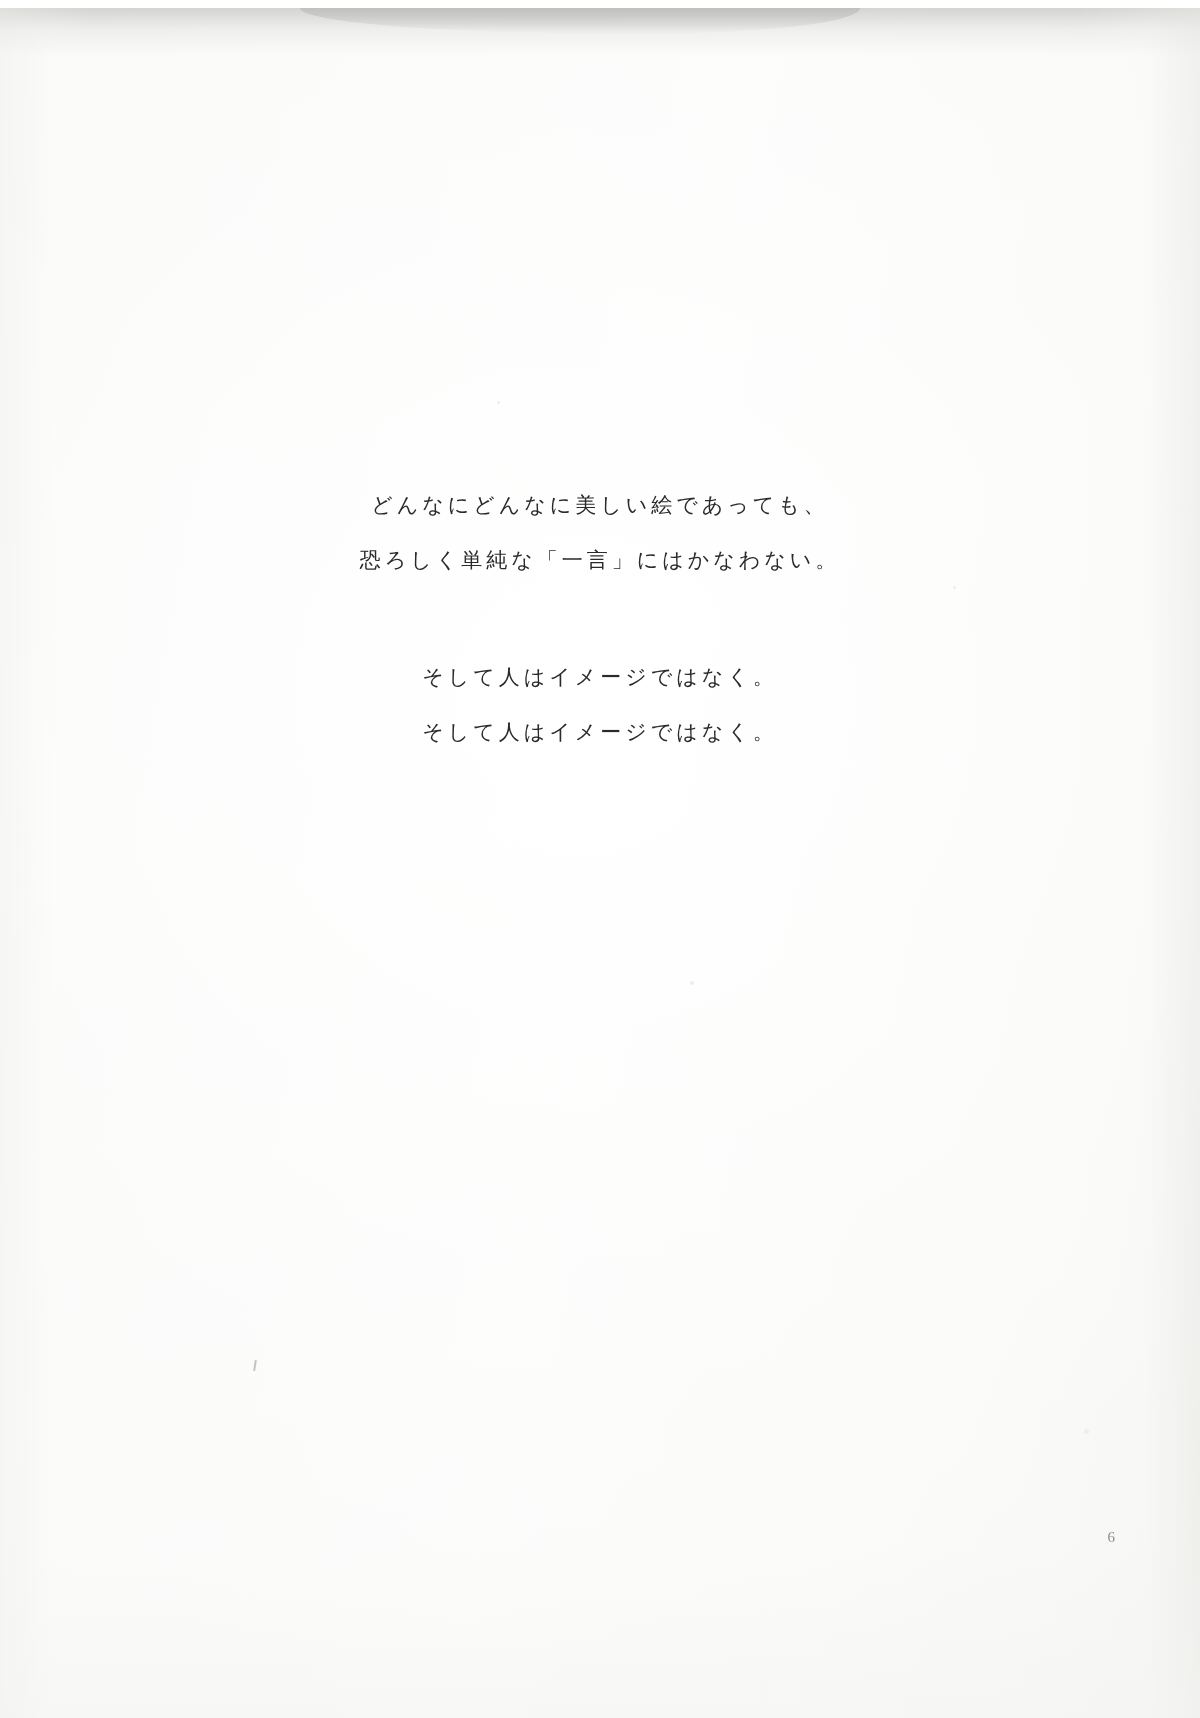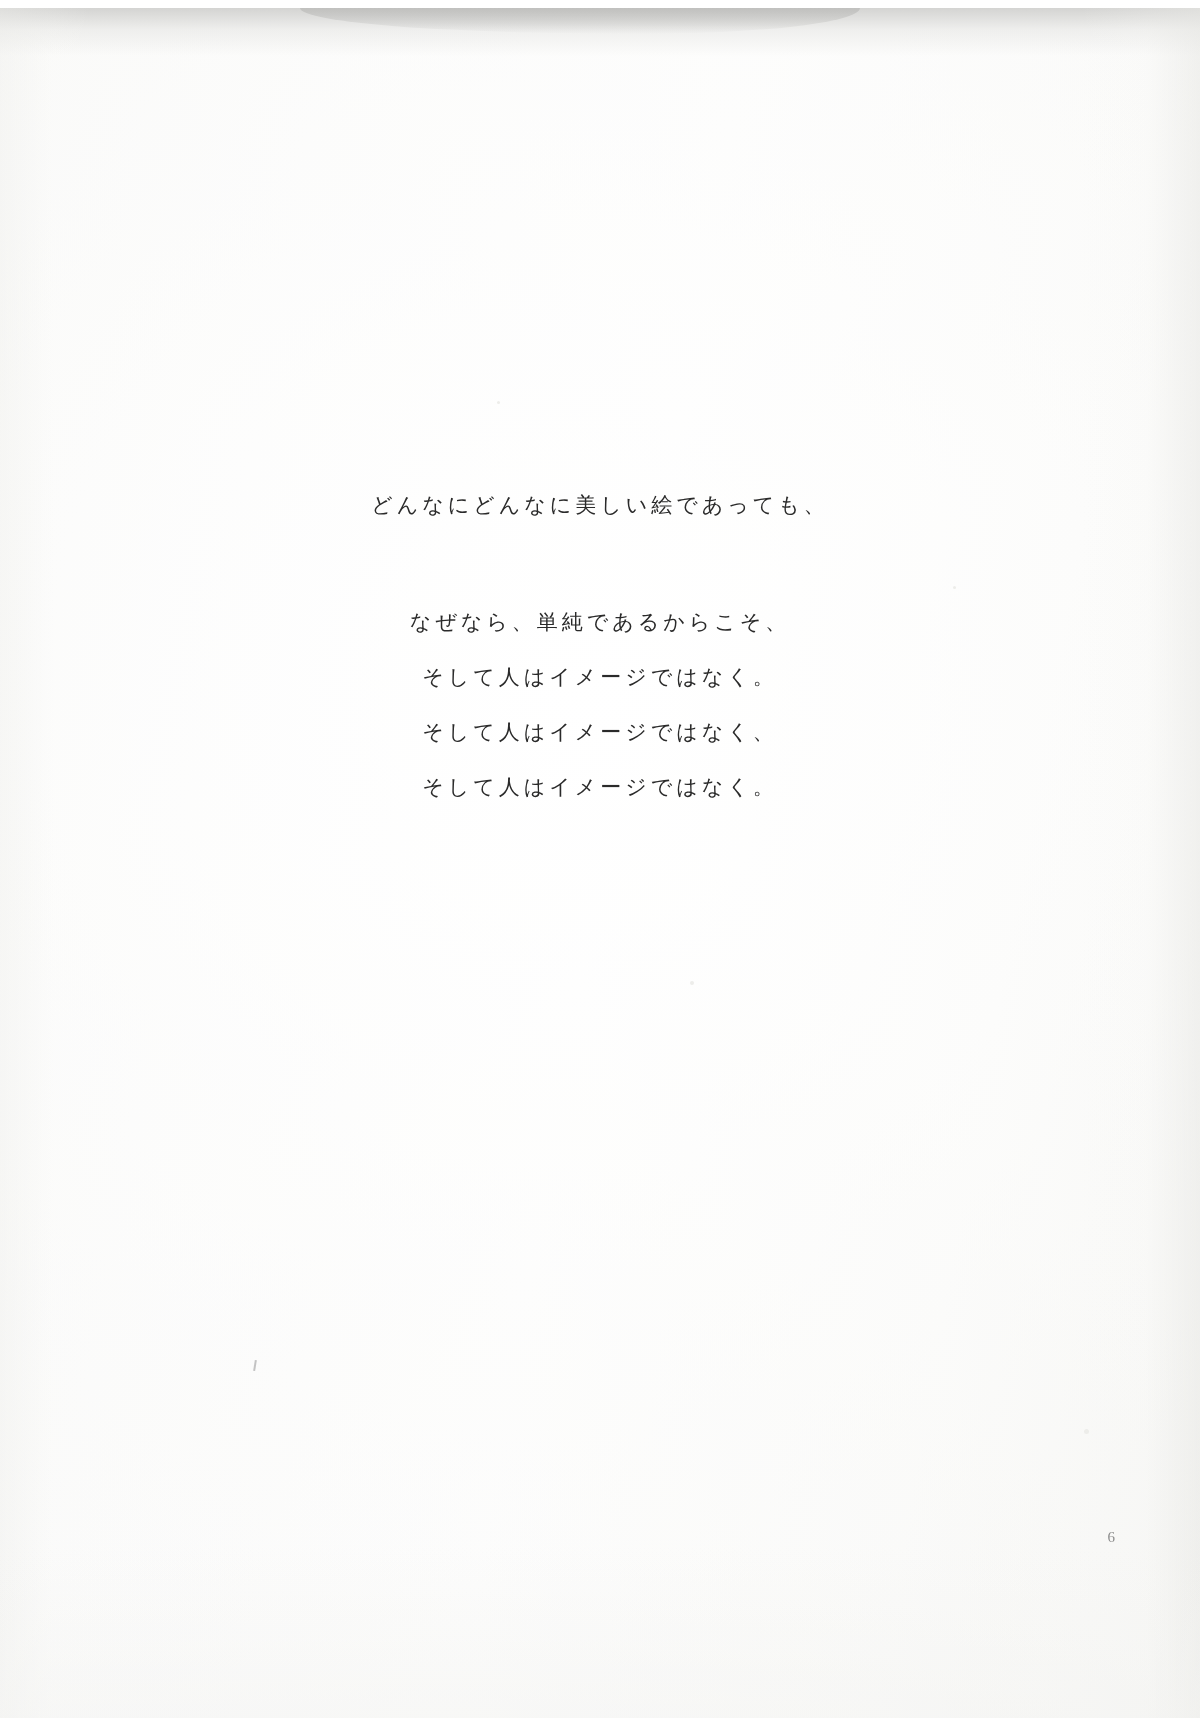--- a/index.html
+++ b/index.html
@@ -157,26 +157,25 @@
 
   <div class="speck" style="left:497px; top:393px; width:3px; height:3px;"></div>
   <div class="speck" style="left:953px; top:578px; width:3px; height:3px;"></div>
   <div class="speck" style="left:690px; top:973px; width:4px; height:4px;"></div>
   <div class="speck" style="left:1084px; top:1421px; width:5px; height:5px;"></div>
 
   <div id="poem">
 
     <div class="stanza stanza-gap-lg">
       <div class="poem-line">どんなにどんなに美しい絵であっても、</div>
+      <div class="poem-line">恐ろしく単純な「一言」にはかなわない。</div>
     </div>
 
     <div class="stanza stanza-gap-md">
-      <div class="poem-line">なぜなら、単純であるからこそ、</div>
       <div class="poem-line">そして人はイメージではなく。</div>
-      <div class="poem-line">そして人はイメージではなく、</div>
       <div class="poem-line">そして人はイメージではなく。</div>
     </div>
 
 
 
   </div>
 
   <div id="stray-mark"></div>
 
   <div id="page-number">6</div>

